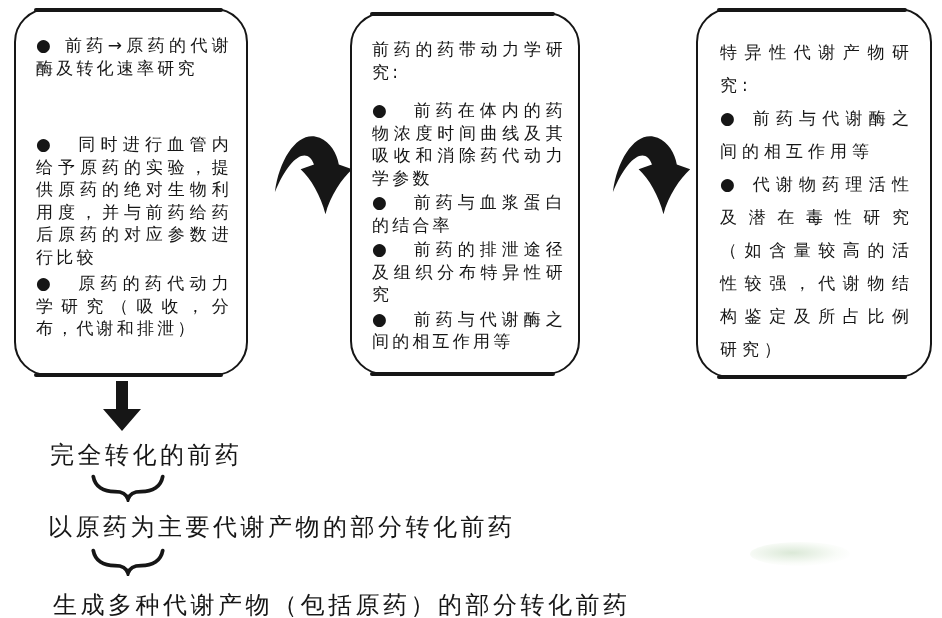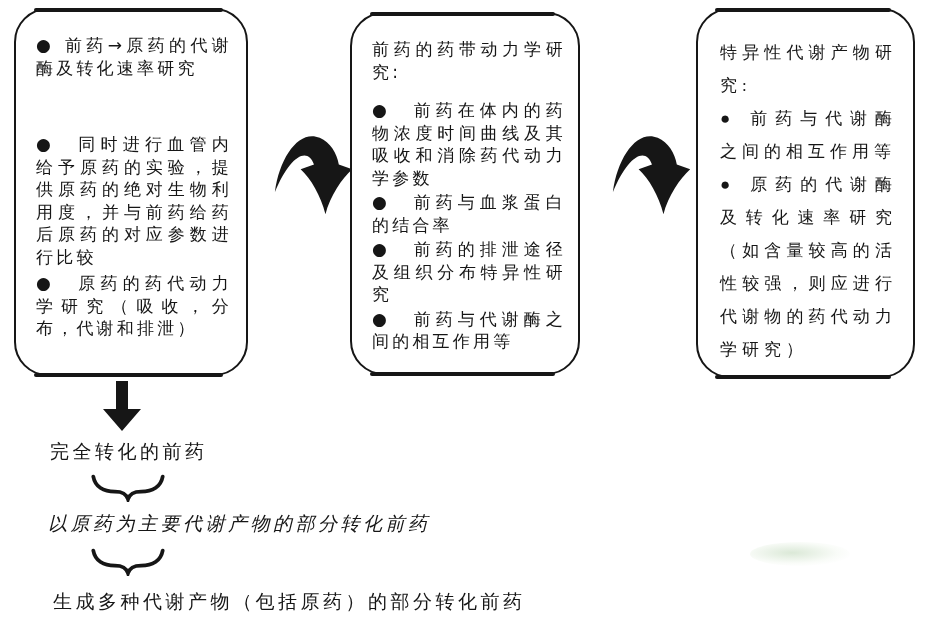--- a/index.html
+++ b/index.html
@@ -27,21 +27,21 @@
     width: 82%;
     height: 4px;
     background: #161616;
     border-radius: 2px;
   }
   .rbox::before { top: -2px; }
   .rbox::after  { bottom: -3px; }
 
   #box1 { left: 14px;  top: 8px;  width: 234px; height: 368px; padding: 24px 14px 0 20px; }
   #box2 { left: 350px; top: 12px; width: 230px; height: 363px; padding: 24px 12px 0 20px; }
-  #box3 { left: 696px; top: 8px;  width: 219px; height: 370px; padding: 26px 16px 0 22px; font-family: Liberation Serif, serif; }
+  #box3 { left: 696px; top: 8px;  width: 236px; height: 370px; padding: 26px 16px 0 22px; }
 
   .rbox p {
     margin: 0;
     font-size: 17px;
     line-height: 22.5px;
     letter-spacing: 3.2px;
     text-align: justify;
   }
   #box1 .para-1 { margin-bottom: 54px; }
   #box1 .para-2 { margin-bottom: 4px; }
@@ -54,27 +54,27 @@
   #arrow2 { left: 608px; top: 114px; }
 
   .down-arrow { position: absolute; left: 103px; top: 381px; width: 38px; height: 50px; }
 
   .brace { position: absolute; width: 80px; height: 30px; }
   #brace1 { left: 88px; top: 472px; }
   #brace2 { left: 88px; top: 546px; }
 
   .outcome {
     position: absolute;
-    font-size: 19px;
+    font-size: 24px;
     letter-spacing: 3.5px;
     white-space: nowrap;
     color: #161616;
   }
   #out1 { left: 50px; top: 439px; }
-  #out2 { left: 48px; top: 511px; font-style: italic; }
+  #out2 { left: 48px; top: 511px; }
   #out3 { left: 53px; top: 589px; }
 
   .watermark {
     position: absolute;
     left: 750px; top: 542px;
     width: 100px; height: 24px;
     border-radius: 50%;
     background: radial-gradient(ellipse at 42% 45%,
                 rgba(150,190,140,0.35),
                 rgba(214,232,206,0.15) 55%,
@@ -97,21 +97,21 @@
     <p class="hdr">前药的药带动力学研究:</p>
     <p class="blt">●　前药在体内的药物浓度时间曲线及其吸收和消除药代动力学参数</p>
     <p class="blt">●　前药与血浆蛋白的结合率</p>
     <p class="blt">●　前药的排泄途径及组织分布特异性研究</p>
     <p class="blt">●　前药与代谢酶之间的相互作用等</p>
   </div>
 
   <div class="rbox" id="box3">
     <p class="hdr">特异性代谢产物研究:</p>
     <p class="blt">● 前药与代谢酶之间的相互作用等</p>
-    <p class="blt">● 原药的代谢酶及转化速率研究（如含量较高的活性较强，则应进行代谢物的药代动力学研究）</p>
+    <p class="blt">● 代谢物药理活性及潜在毒性研究（如含量较高的活性较强，代谢物结构鉴定及所占比例研究）</p>
   </div>
 
   <svg class="curve-arrow" id="arrow1" viewBox="0 0 90 110" aria-hidden="true">
     <path fill="#161616" d="M4 82 C 9 44, 30 16, 51 25 C 62 30, 69 41, 71 53 L 85 58
          C 74 68, 62 86, 57 105 C 52 86, 42 68, 31 58 L 45 53
          C 38 33, 19 45, 4 82 Z"></path>
   </svg>
 
   <svg class="curve-arrow" id="arrow2" viewBox="0 0 90 110" aria-hidden="true">
     <path fill="#161616" d="M4 82 C 9 44, 30 16, 51 25 C 62 30, 69 41, 71 53 L 85 58

